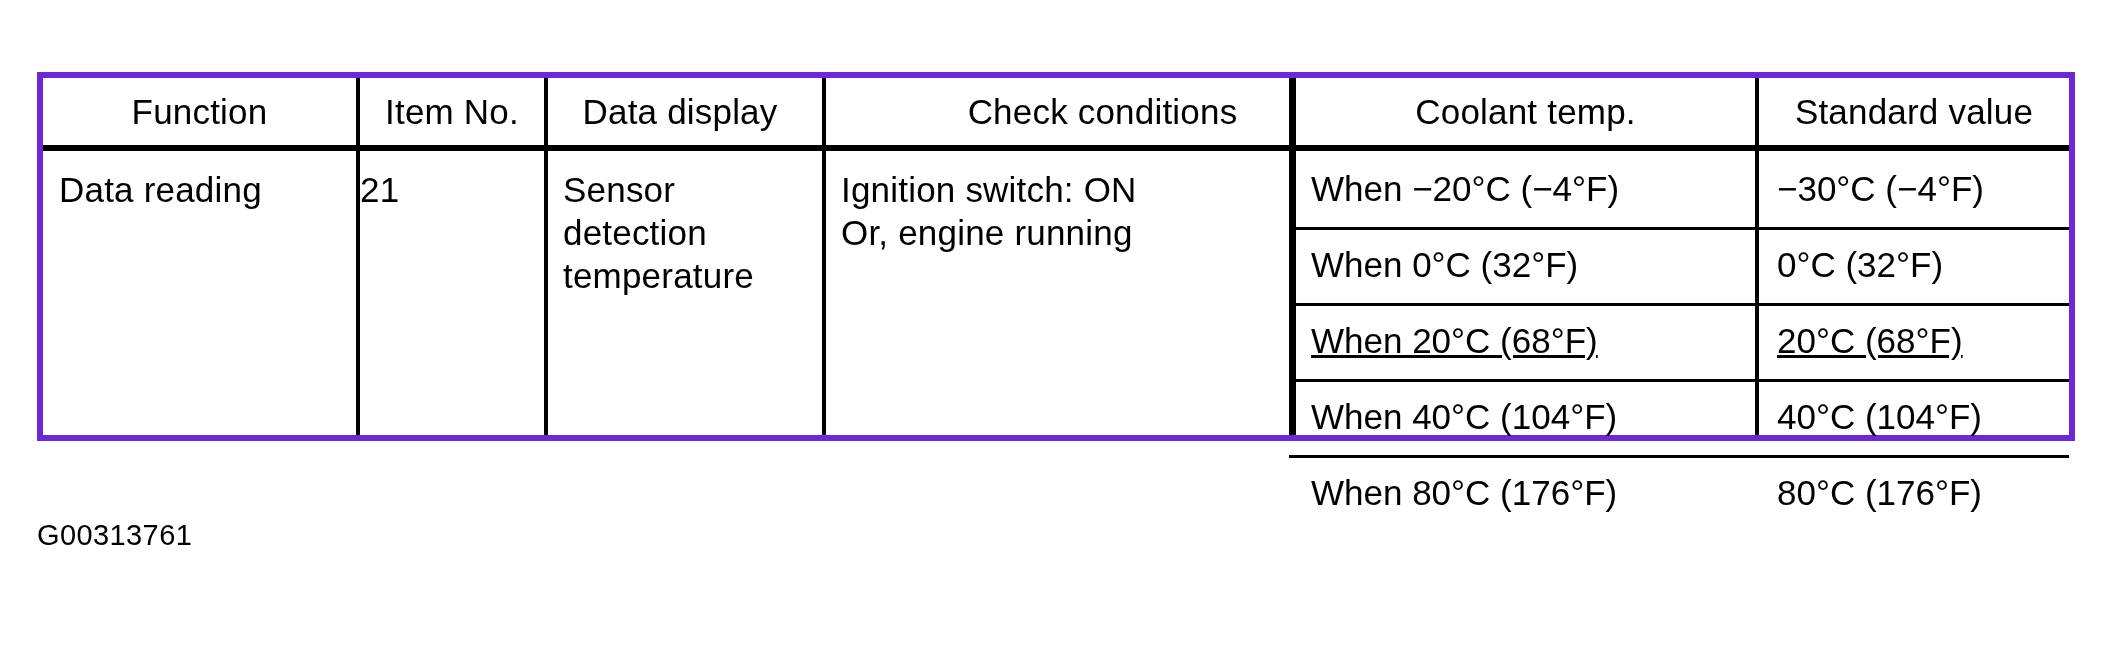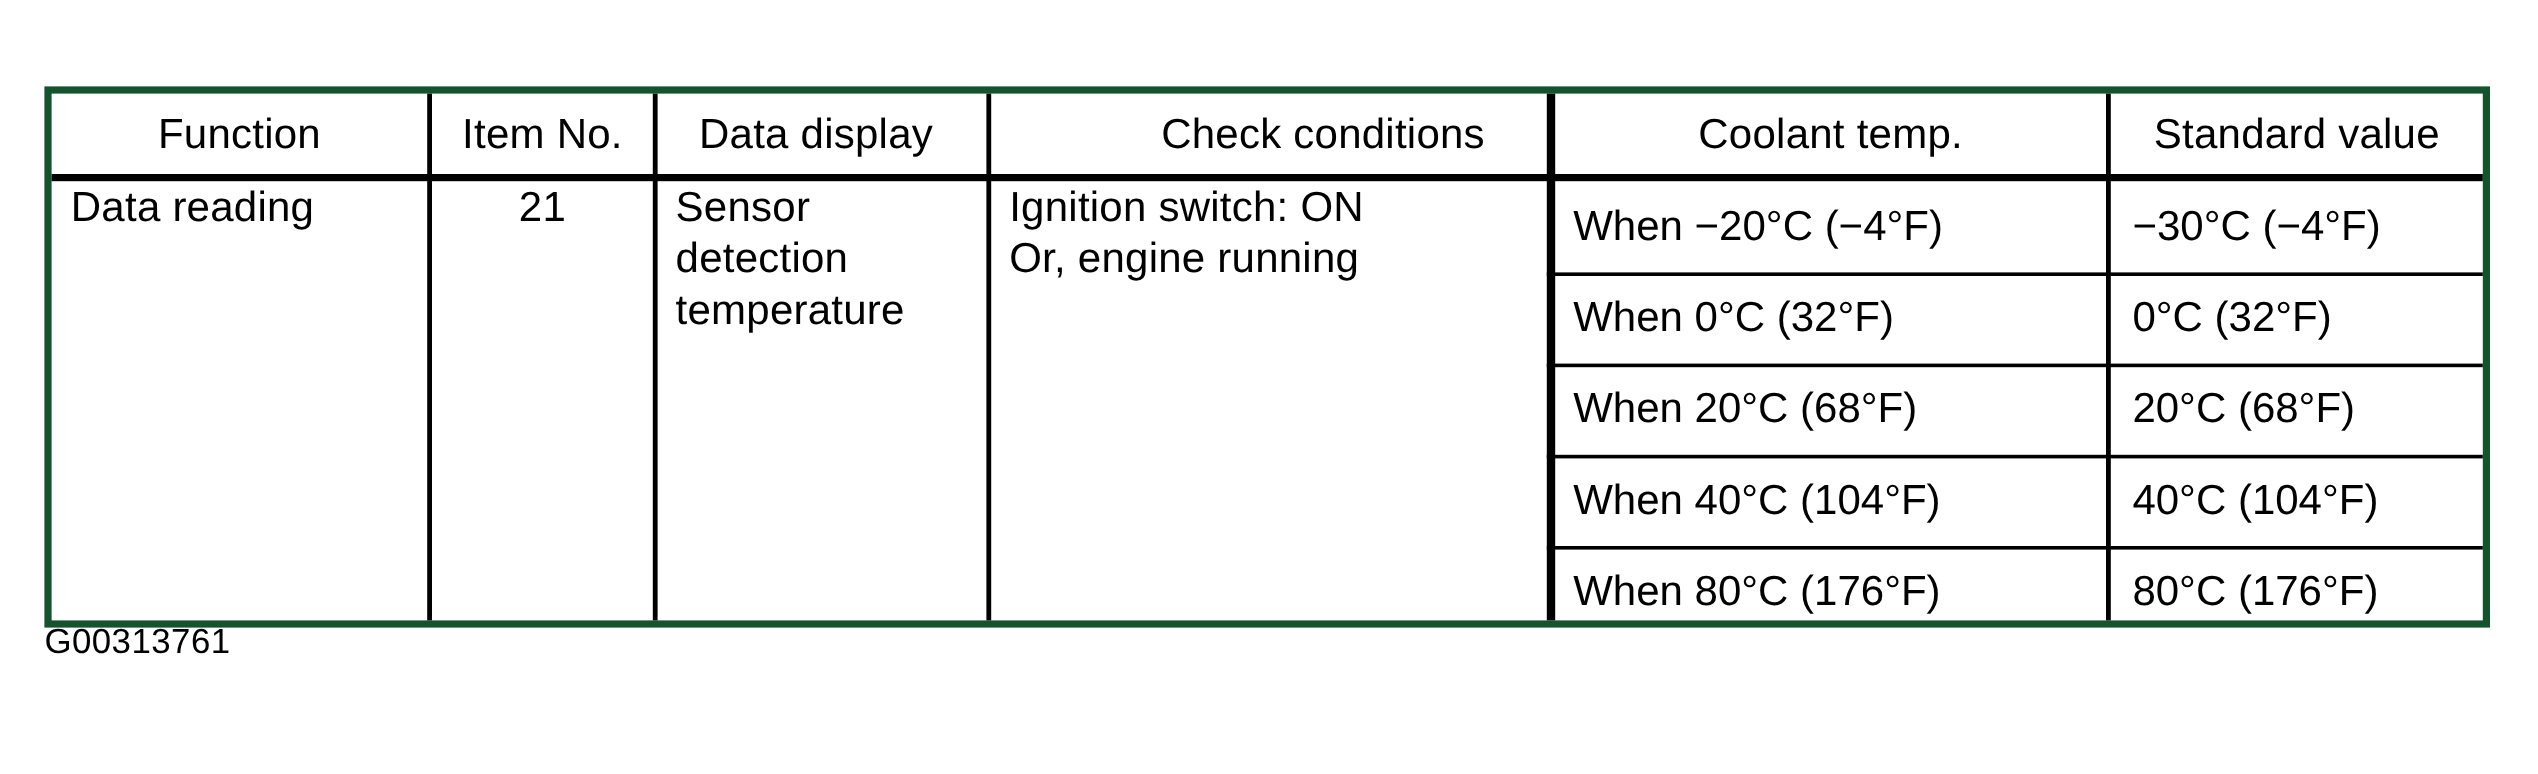--- a/index.html
+++ b/index.html
@@ -21,23 +21,23 @@
     height: 645px;
     background: #ffffff;
   }
 
   
   .spec-table {
     position: absolute;
     left: 37px;
     top: 72px;
     width: 2038px;
-    height: 451px;
+    height: 369px;
     box-sizing: border-box;
-    border: 6px solid #14532d;
+    border: 6px solid #6d28d9;
     background: #ffffff;
   }
 
   .table-inner {
     position: relative;
     width: 100%;
     height: 100%;
   }
 
   
@@ -103,43 +103,44 @@
   .hcell.c-function  { left: 0px;    width: 313px; }
   .hcell.c-item      { left: 317px;  width: 184px; }
   .hcell.c-display   { left: 500px;  width: 274px; }
   .hcell.c-check     { left: 828px;  width: 463px; }
   .hcell.c-coolant   { left: 1253px; width: 459px; }
   .hcell.c-standard  { left: 1716px; width: 310px; }
 
   
   .bcell {
     top: 73px;
+    padding-top: 17px;
   }
   .bcell.c-function { left: 16px;   width: 297px; }
-  .bcell.c-item     { left: 317px;  width: 184px; text-align: center; }
+  .bcell.c-item     { left: 317px;  width: 184px; text-align: left; }
   .bcell.c-display  { left: 520px;  width: 259px; }
   .bcell.c-check    { left: 798px;  width: 448px; }
 
   
   .subcell {
     position: absolute;
     box-sizing: border-box;
     height: 76px;
     display: flex;
     align-items: center;
     font-size: 35px;
     line-height: 40px;
     white-space: nowrap;
   }
   .subcell.col-coolant  { left: 1268px; width: 444px; }
   .subcell.col-standard { left: 1734px; width: 292px; }
 
   .subcell.r0 { top: 73px;  }
   .subcell.r1 { top: 149px; }
-  .subcell.r2 { top: 225px; }
+  .subcell.r2 { top: 225px; text-decoration: underline; }
   .subcell.r3 { top: 301px; }
   .subcell.r4 { top: 377px; }
 
   
   .caption {
     position: absolute;
     left: 37px;
     top: 519px;
     font-size: 29px;
     line-height: 32px;

